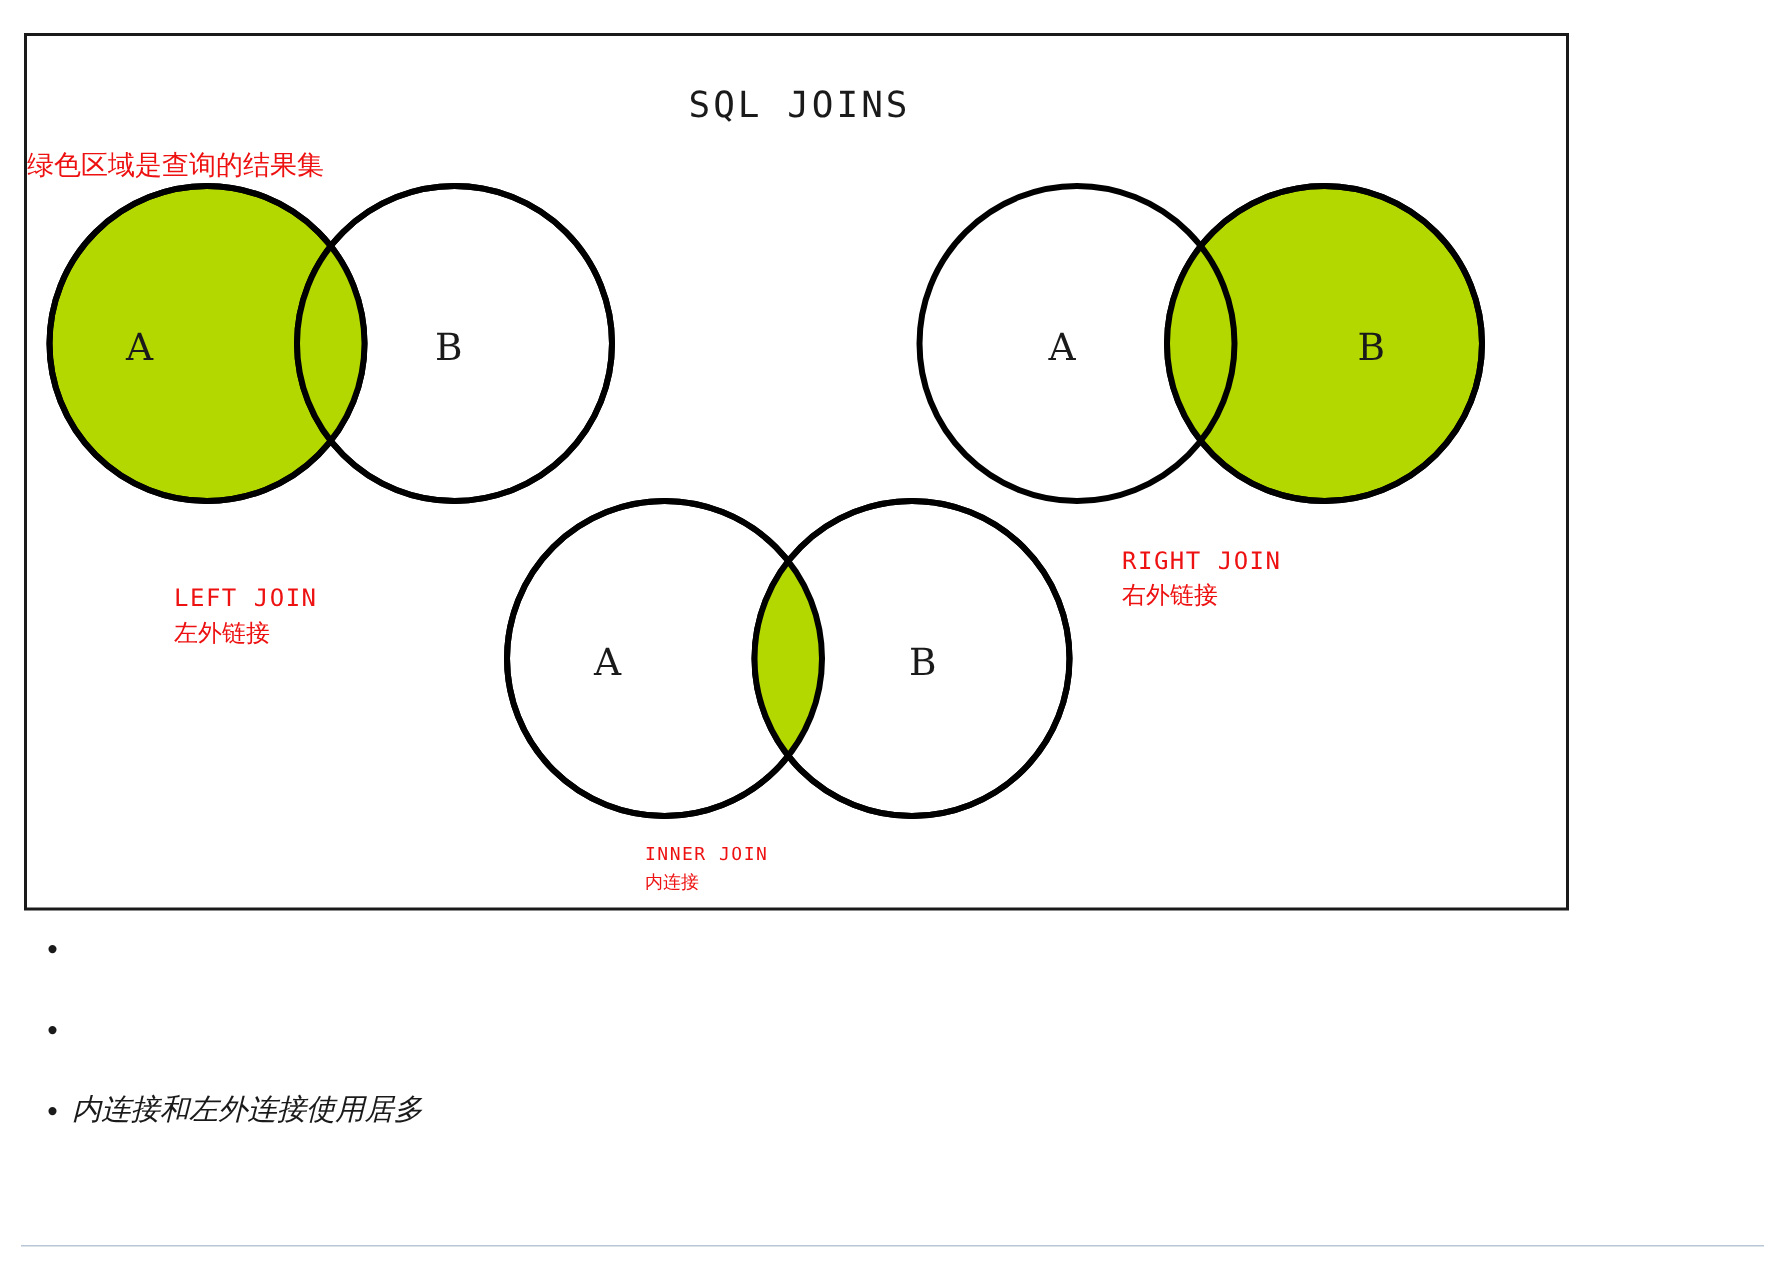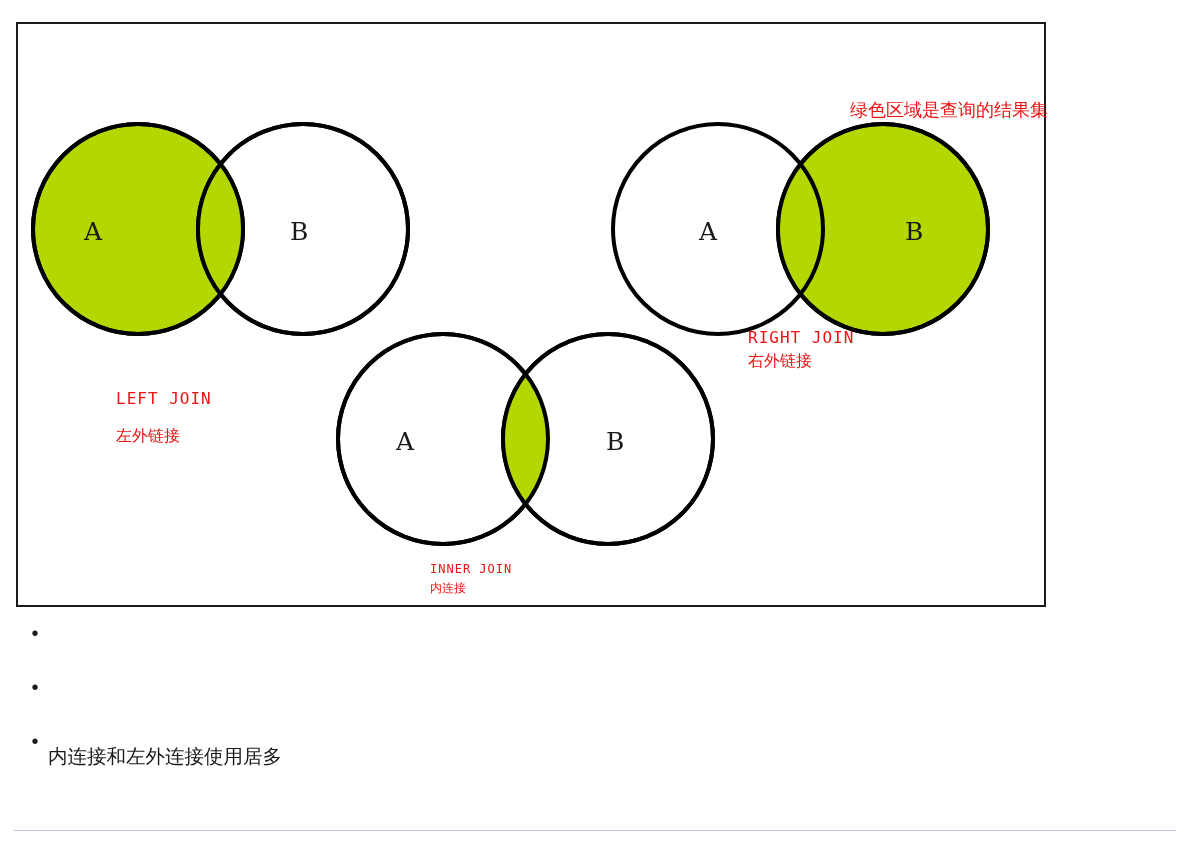--- a/index.html
+++ b/index.html
@@ -137,49 +137,52 @@
         <g clip-path="url(#clipMidB)">
           <circle cx="425" cy="415" r="105" fill="#b2d800"></circle>
         </g>
         <circle cx="425" cy="415" r="105" fill="none" stroke="#000000" stroke-width="4"></circle>
         <circle cx="590" cy="415" r="105" fill="none" stroke="#000000" stroke-width="4"></circle>
         <text x="378" y="426" font-family="DejaVu Serif, serif" font-size="25" fill="#1a1a1a">A</text>
         <text x="588" y="426" font-family="DejaVu Serif, serif" font-size="25" fill="#1a1a1a">B</text>
       </g>
     </svg>
 
-    <div style="position:absolute;left:0;top:74px;width:1030px;text-align:right;">
+    <div style="position:absolute;left:0;top:32px;width:1030px;text-align:center;">
+      <span class="mono-title" style="font-size:24px;color:#1a1a1a;">SQL  JOINS</span>
+    </div>
+    <div style="position:absolute;left:0;top:74px;width:1030px;text-align:left;">
       <span style="font-size:18px;color:#ee1111;font-family:'Liberation Sans',sans-serif;">绿色区域是查询的结果集</span>
     </div>
 
     <div style="position:absolute;left:98px;top:325px;">
       <div class="mono-title" style="font-size:16px;color:#ee1111;letter-spacing:1px;margin-top:40px;">LEFT  JOIN</div>
-      <div style="font-size:16px;color:#ee1111;margin-top:18px;font-family:'Liberation Sans',sans-serif;">左外链接</div>
+      <div style="font-size:16px;color:#ee1111;margin-top:4px;font-family:'Liberation Sans',sans-serif;">左外链接</div>
     </div>
 
-    <div style="position:absolute;left:730px;top:304px;">
+    <div style="position:absolute;left:730px;top:340px;">
       <div class="mono-title" style="font-size:16px;color:#ee1111;letter-spacing:1px;">RIGHT   JOIN</div>
       <div style="font-size:16px;color:#ee1111;margin-top:4px;font-family:'Liberation Sans',sans-serif;">右外链接</div>
     </div>
 
     <div style="position:absolute;left:412px;top:538px;">
       <div class="mono-title" style="font-size:12px;color:#ee1111;letter-spacing:1px;">INNER  JOIN</div>
       <div style="font-size:12px;color:#ee1111;margin-top:4px;font-family:Liberation Mono, monospace;">内连接</div>
     </div>
   </div>
 
   <div class="notes">
     <div class="note-item">
       <div class="bullet">•</div>
     </div>
     <div class="note-item">
       <div class="bullet">•</div>
     </div>
     <div class="note-item">
       <div class="bullet">•</div>
       <div>
-        <div class="note-text" style="margin-top:16px;">内连接和左外连接使用居多</div>
+        <div class="note-text" style="font-style:italic;">内连接和左外连接使用居多</div>
       </div>
     </div>
   </div>
 
   <div class="footer-rule"></div>
 </div>
 
 </body></html>

